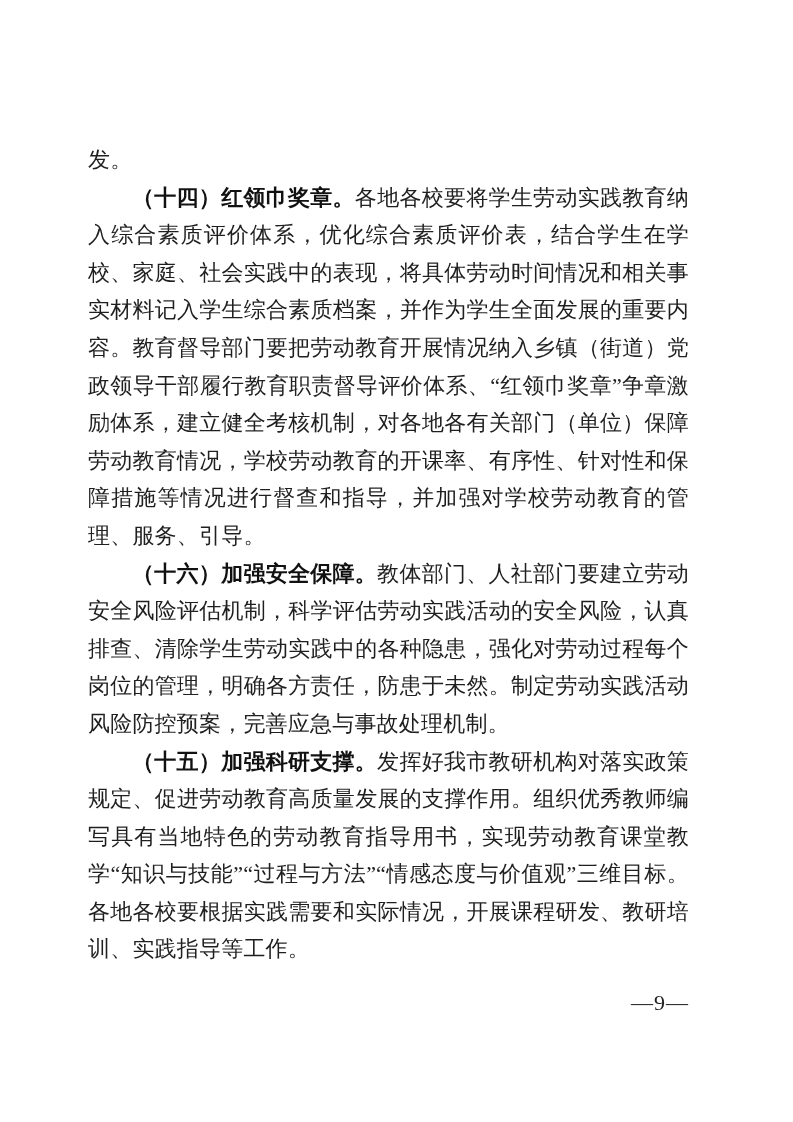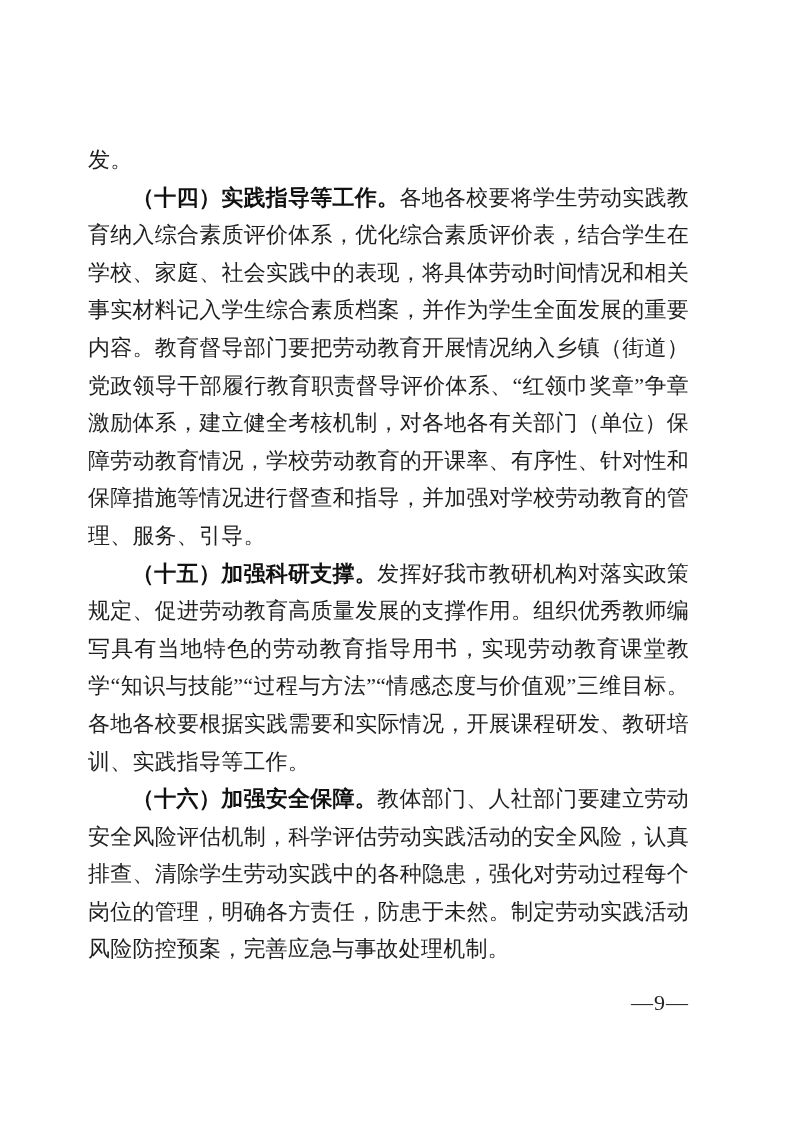--- a/index.html
+++ b/index.html
@@ -56,22 +56,22 @@
   }
 </style>
 </head>
 <body>
 
 <div class="page">
   <div class="content">
 
     <p class="continuation">发。</p>
 
-    <p class="para"><span class="heading">（十四）实践指导等工作。</span><span class="body">各地各校要将学生劳动实践教育纳入综合素质评价体系，优化综合素质评价表，结合学生在学校、家庭、社会实践中的表现，将具体劳动时间情况和相关事实材料记入学生综合素质档案，并作为学生全面发展的重要内容。教育督导部门要把劳动教育开展情况纳入乡镇（街道）党政领导干部履行教育职责督导评价体系、“红领巾奖章”争章激励体系，建立健全考核机制，对各地各有关部门（单位）保障劳动教育情况，学校劳动教育的开课率、有序性、针对性和保障措施等情况进行督查和指导，并加强对学校劳动教育的管理、服务、引导。</span></p>
+    <p class="para"><span class="heading">（十四）红领巾奖章。</span><span class="body">各地各校要将学生劳动实践教育纳入综合素质评价体系，优化综合素质评价表，结合学生在学校、家庭、社会实践中的表现，将具体劳动时间情况和相关事实材料记入学生综合素质档案，并作为学生全面发展的重要内容。教育督导部门要把劳动教育开展情况纳入乡镇（街道）党政领导干部履行教育职责督导评价体系、“红领巾奖章”争章激励体系，建立健全考核机制，对各地各有关部门（单位）保障劳动教育情况，学校劳动教育的开课率、有序性、针对性和保障措施等情况进行督查和指导，并加强对学校劳动教育的管理、服务、引导。</span></p>
+
+    <p class="para"><span class="heading">（十六）加强安全保障。</span><span class="body">教体部门、人社部门要建立劳动安全风险评估机制，科学评估劳动实践活动的安全风险，认真排查、清除学生劳动实践中的各种隐患，强化对劳动过程每个岗位的管理，明确各方责任，防患于未然。制定劳动实践活动风险防控预案，完善应急与事故处理机制。</span></p>
 
     <p class="para"><span class="heading">（十五）加强科研支撑。</span><span class="body">发挥好我市教研机构对落实政策规定、促进劳动教育高质量发展的支撑作用。组织优秀教师编写具有当地特色的劳动教育指导用书，实现劳动教育课堂教学“知识与技能”“过程与方法”“情感态度与价值观”三维目标。各地各校要根据实践需要和实际情况，开展课程研发、教研培训、实践指导等工作。</span></p>
-
-    <p class="para"><span class="heading">（十六）加强安全保障。</span><span class="body">教体部门、人社部门要建立劳动安全风险评估机制，科学评估劳动实践活动的安全风险，认真排查、清除学生劳动实践中的各种隐患，强化对劳动过程每个岗位的管理，明确各方责任，防患于未然。制定劳动实践活动风险防控预案，完善应急与事故处理机制。</span></p>
 
   </div>
 
   <div class="page-number">—9—</div>
 </div>
 
 </body></html>

